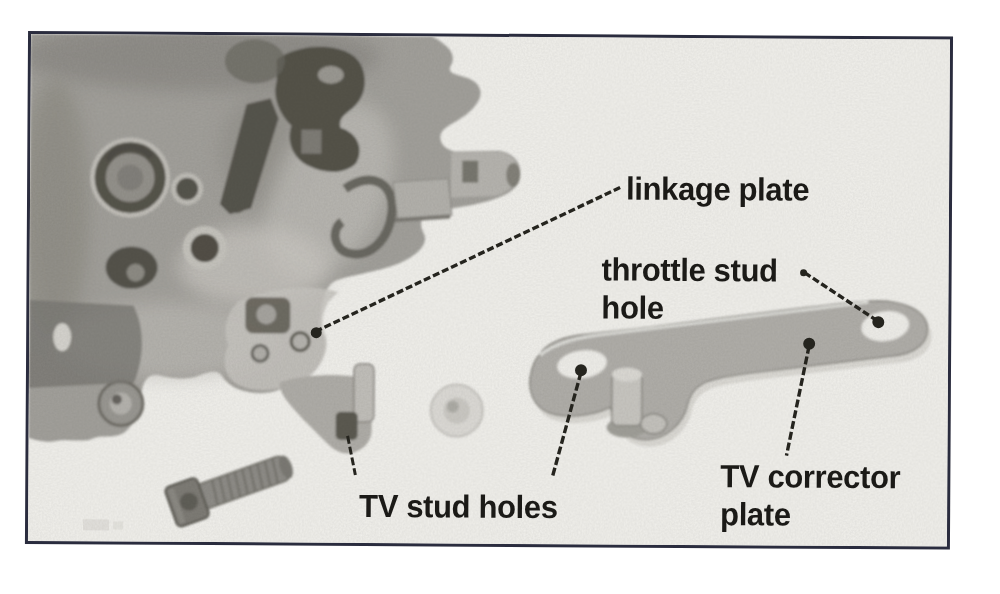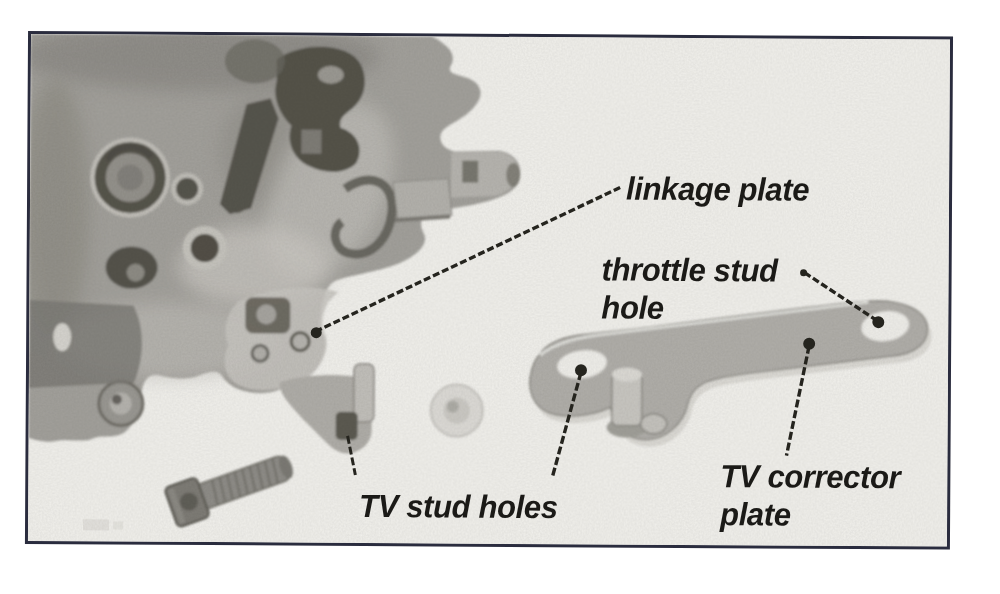--- a/index.html
+++ b/index.html
@@ -1,19 +1,18 @@
 <!DOCTYPE html>
 <html><head>
 <meta charset="utf-8">
 <style>
   html,body{margin:0;padding:0;background:#ffffff;}
   .canvas{
     position:relative;width:1000px;height:594px;background:#ffffff;overflow:hidden;
     font-family:"Liberation Sans",sans-serif;
-    font-style:italic;
   }
   .photo-frame{
     position:absolute;left:28px;top:31px;width:919px;height:507px;
     border:3px solid #2a2c3e;background:#f2f1ed;overflow:hidden;
     transform:rotate(0.35deg);transform-origin:10px 10px;
   }
   .photo-frame svg{position:absolute;left:-31px;top:-34px;width:1000px;height:594px;display:block;}
   .label{
     position:absolute;z-index:5;
     font-weight:700;font-size:32px;line-height:38px;letter-spacing:-0.4px;

